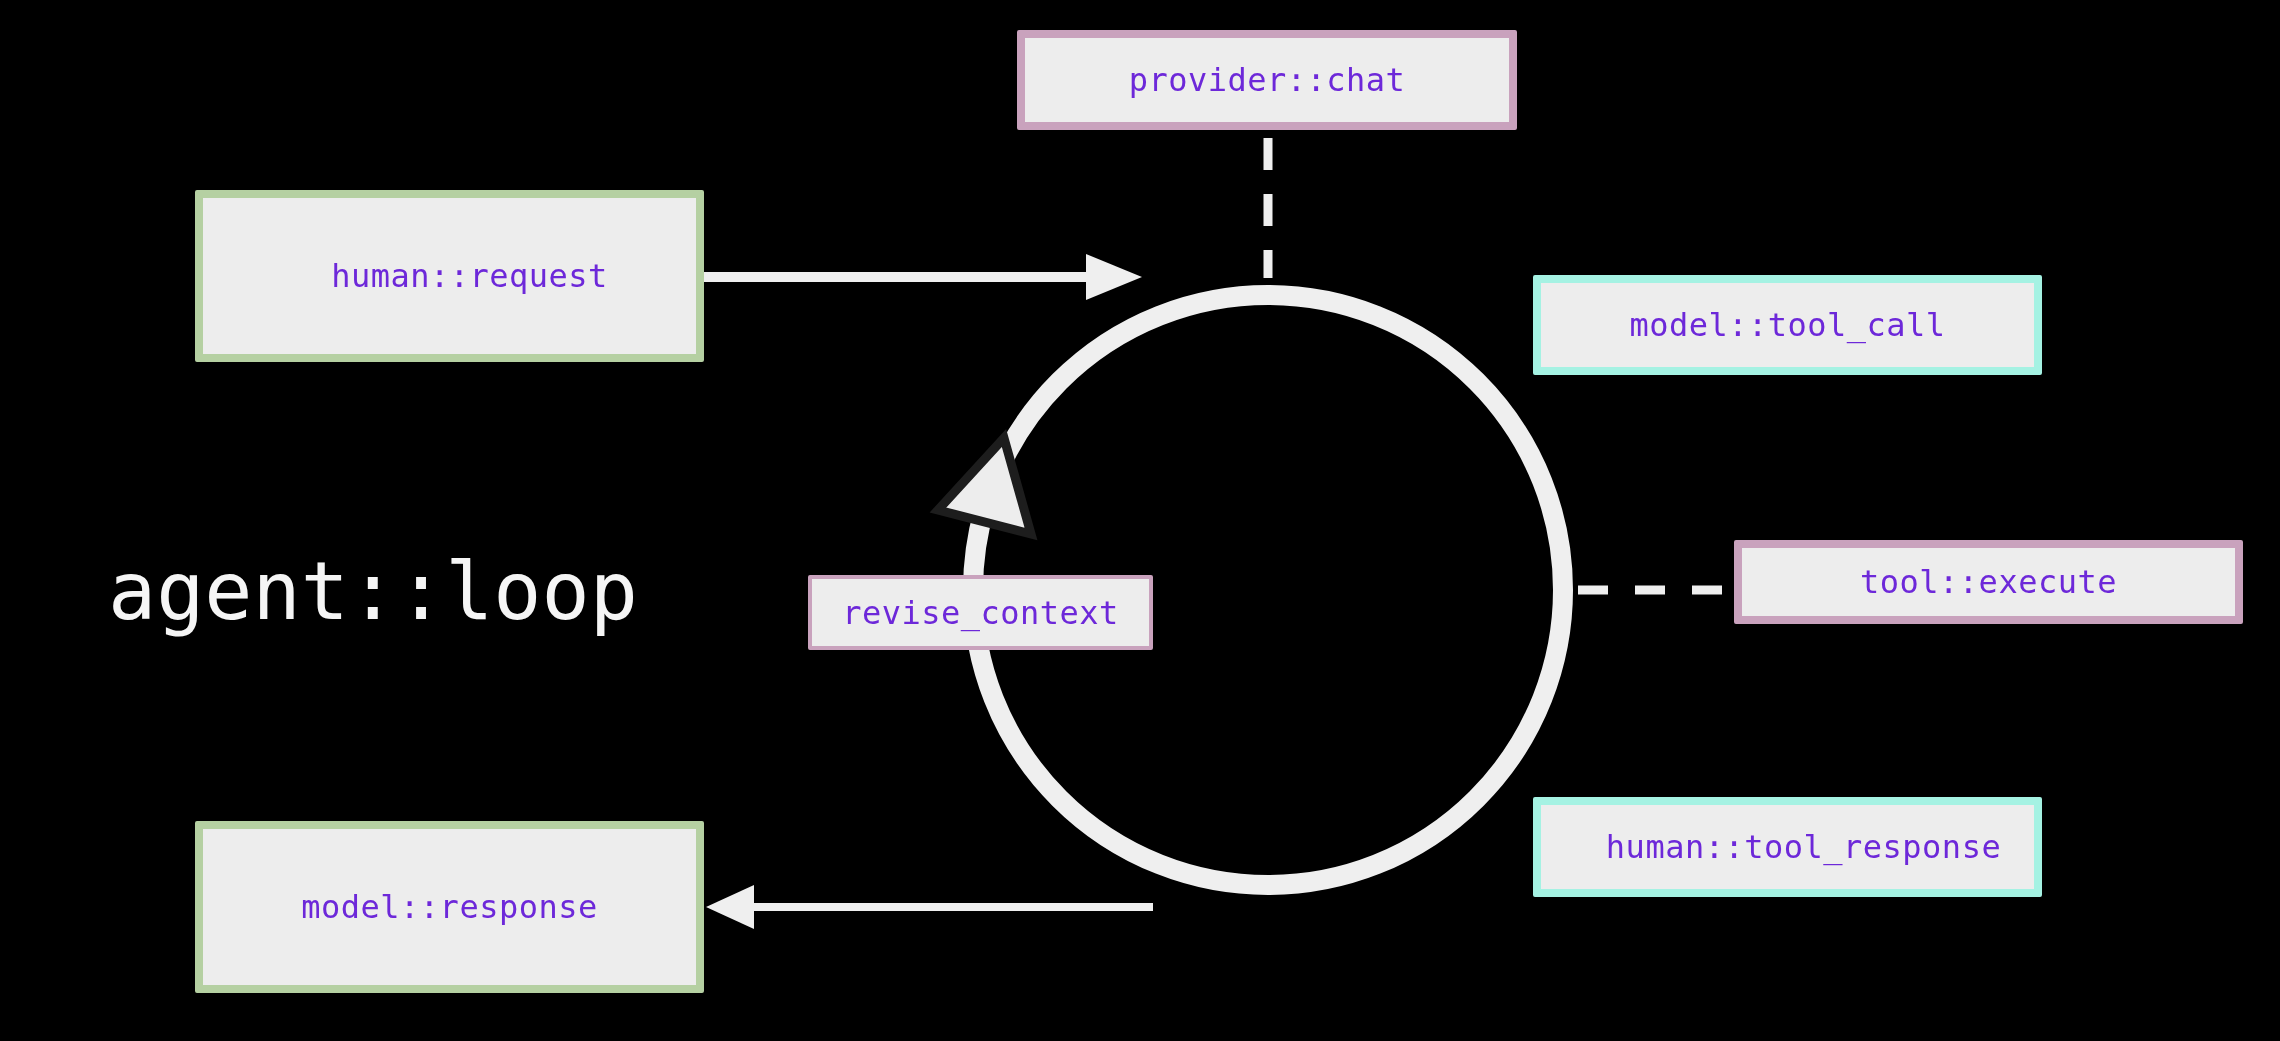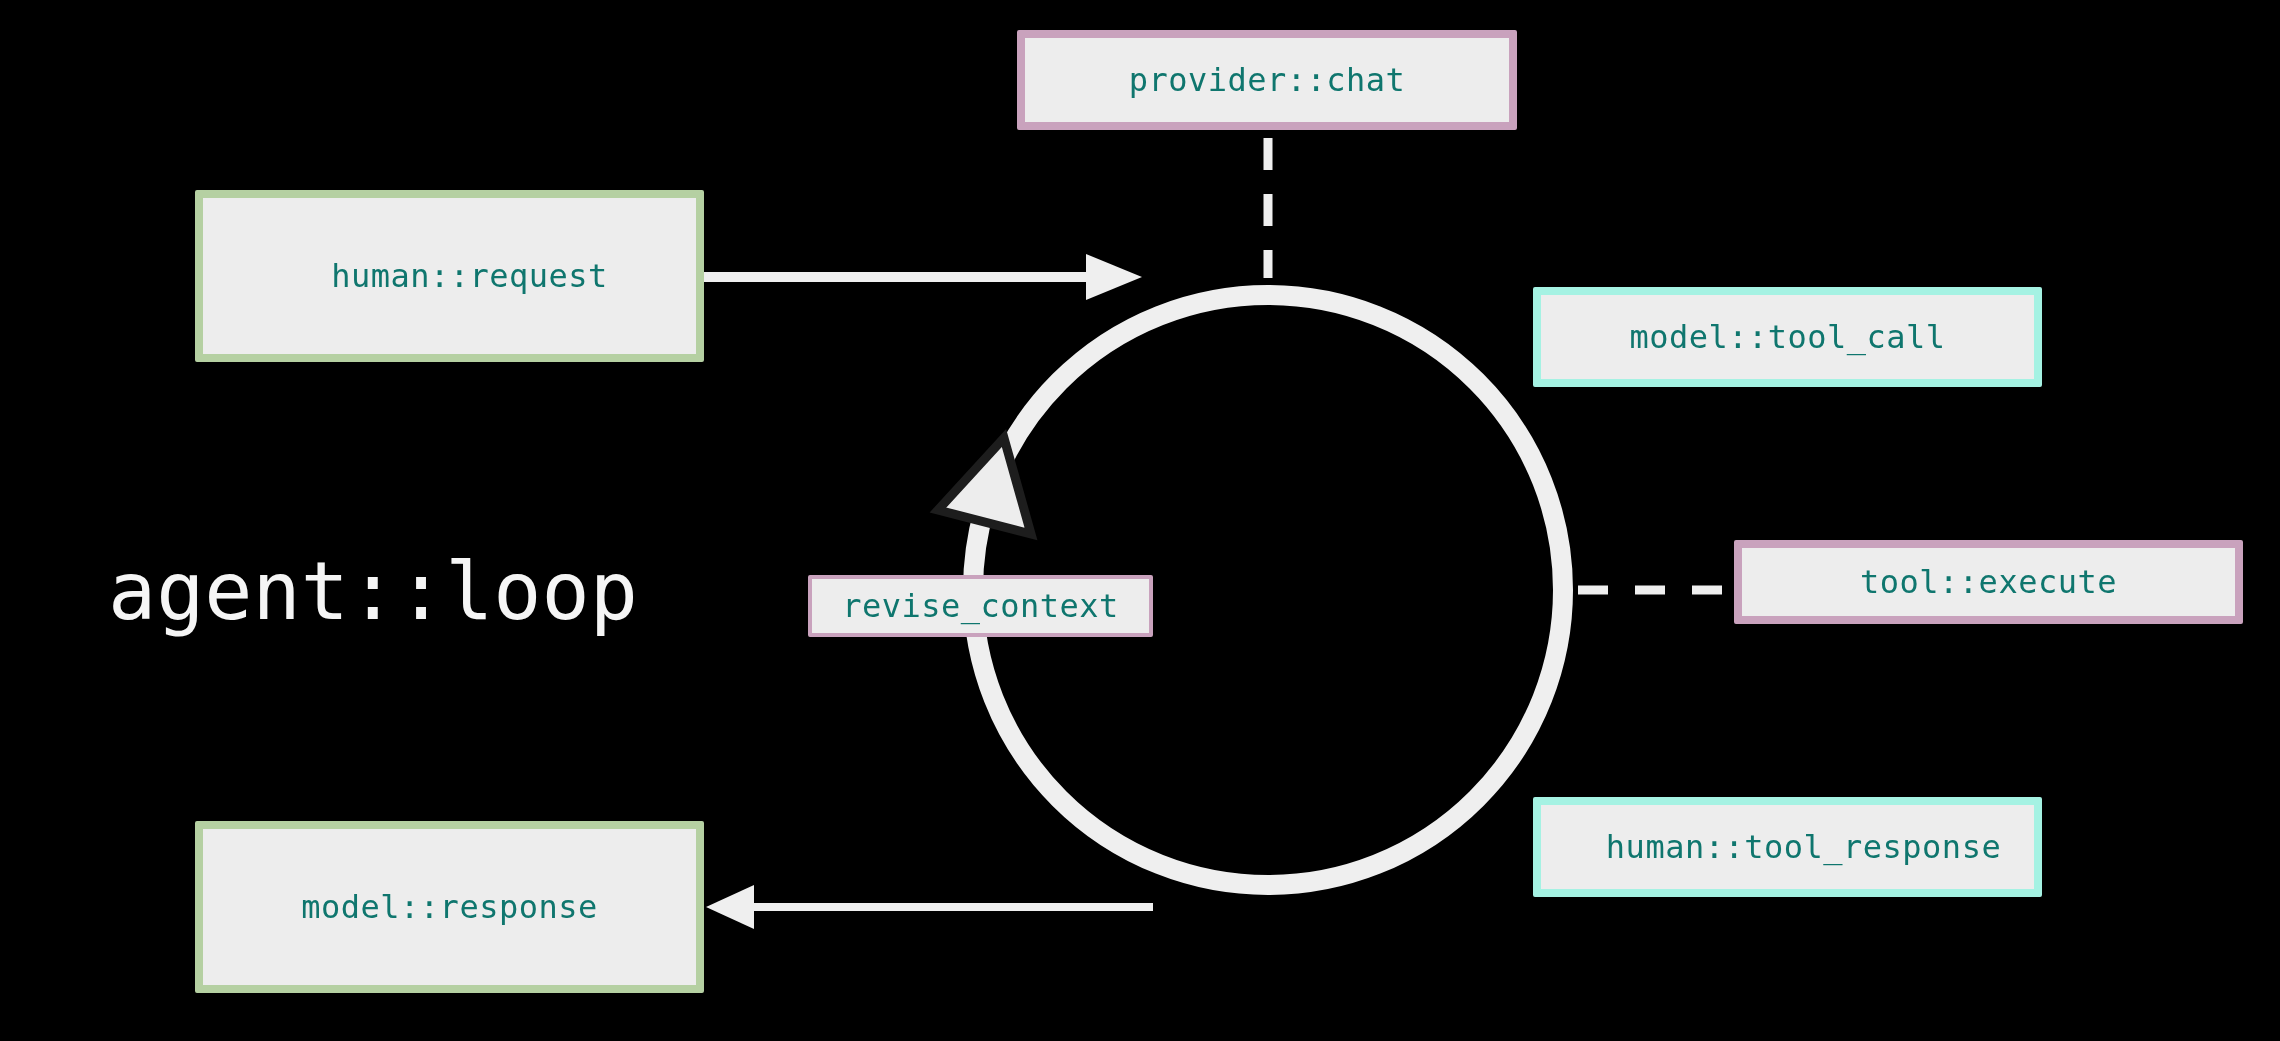--- a/index.html
+++ b/index.html
@@ -28,33 +28,33 @@
   }
   .node {
     position: absolute;
     background: var(--node-fill, #ededed);
     border: 8px solid #cccccc; 
     border-radius: 2px;
     display: flex;
     align-items: center;
     justify-content: center;
     box-sizing: border-box;
-    color: #0f766e;
+    color: #6d28d9;
     font-size: 32px;
     letter-spacing: 0.5px;
     white-space: nowrap;
   }
   
   #node-provider-chat      { left: 1017px; top: 30px;  width: 500px; height: 100px; }
   #node-human-request      { left: 195px;  top: 190px; width: 509px; height: 172px; }
-  #node-model-tool-call    { left: 1533px; top: 287px; width: 509px; height: 100px; }
+  #node-model-tool-call    { left: 1533px; top: 275px; width: 509px; height: 100px; }
   #node-tool-execute       { left: 1734px; top: 540px; width: 509px; height: 84px; }
   #node-human-tool-response{ left: 1533px; top: 797px; width: 509px; height: 100px; }
   #node-model-response     { left: 195px;  top: 821px; width: 509px; height: 172px; }
-  #node-revise-context     { left: 808px;  top: 575px; width: 345px; height: 62px; border-width: 4px; font-size: 32px; }
+  #node-revise-context     { left: 808px;  top: 575px; width: 345px; height: 75px; border-width: 4px; font-size: 32px; }
 
   .diagram-title {
     position: absolute;
     left: 60px;
     top: 552px;
     font-size: 80px;
     line-height: 1.0;
     color: #f5f5f5;
     white-space: nowrap;
   }

